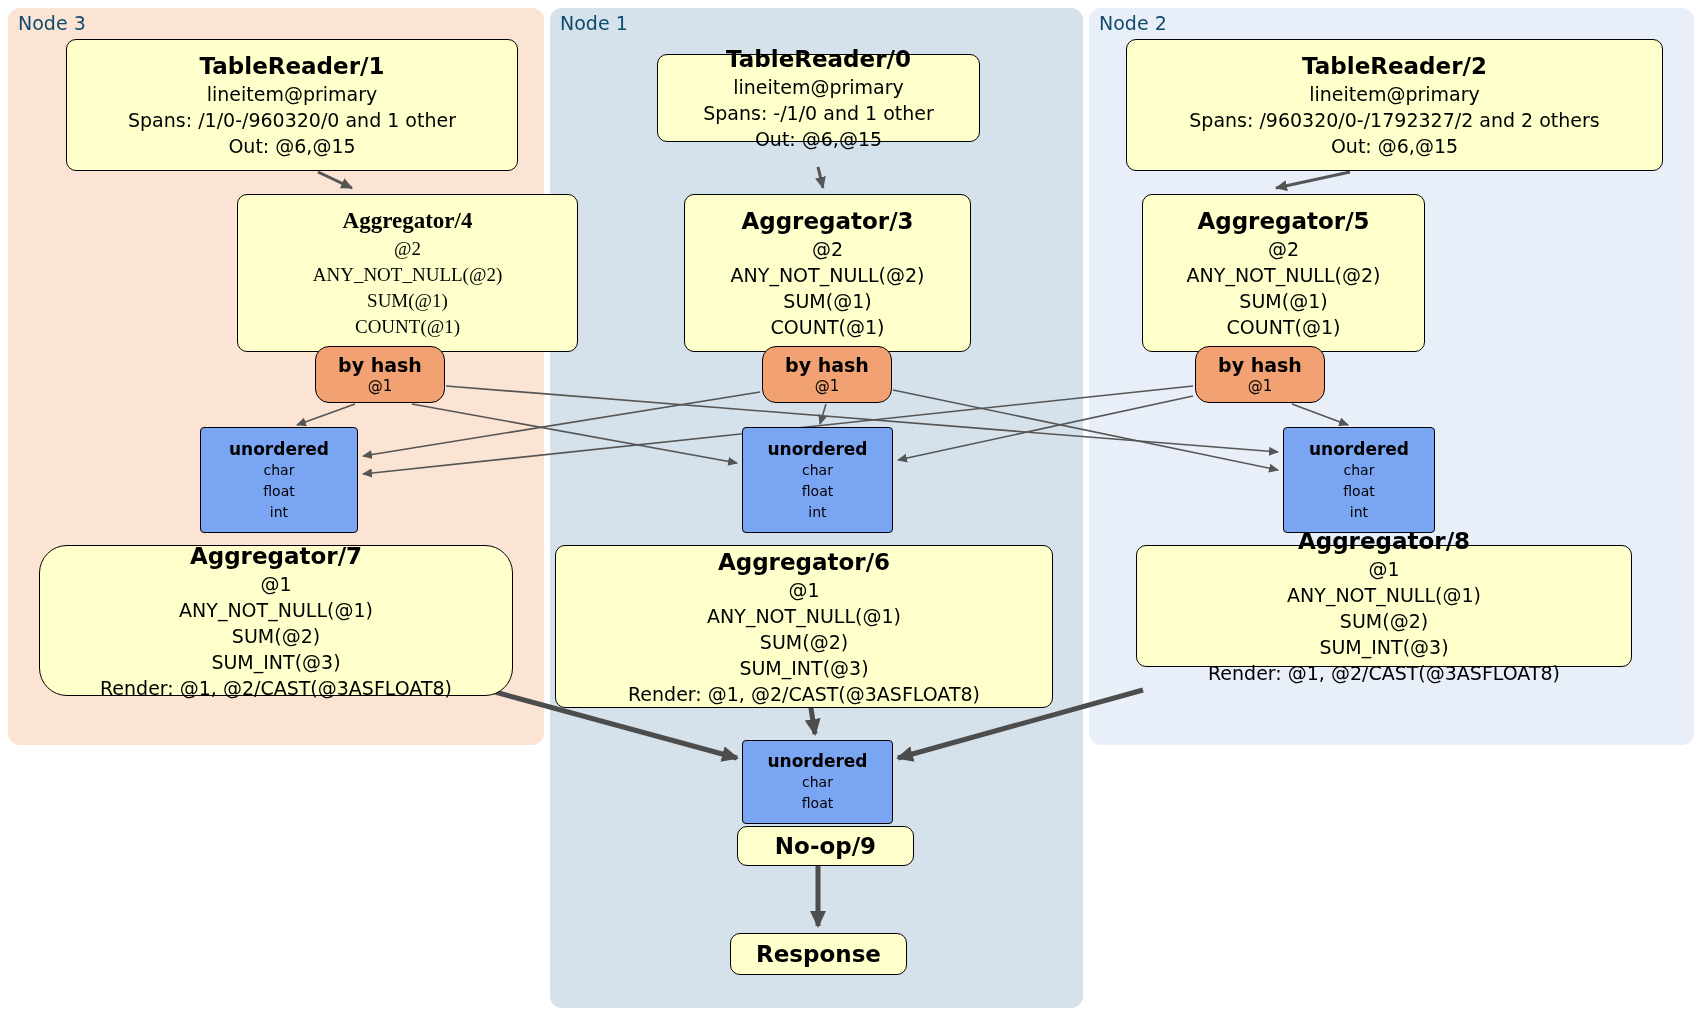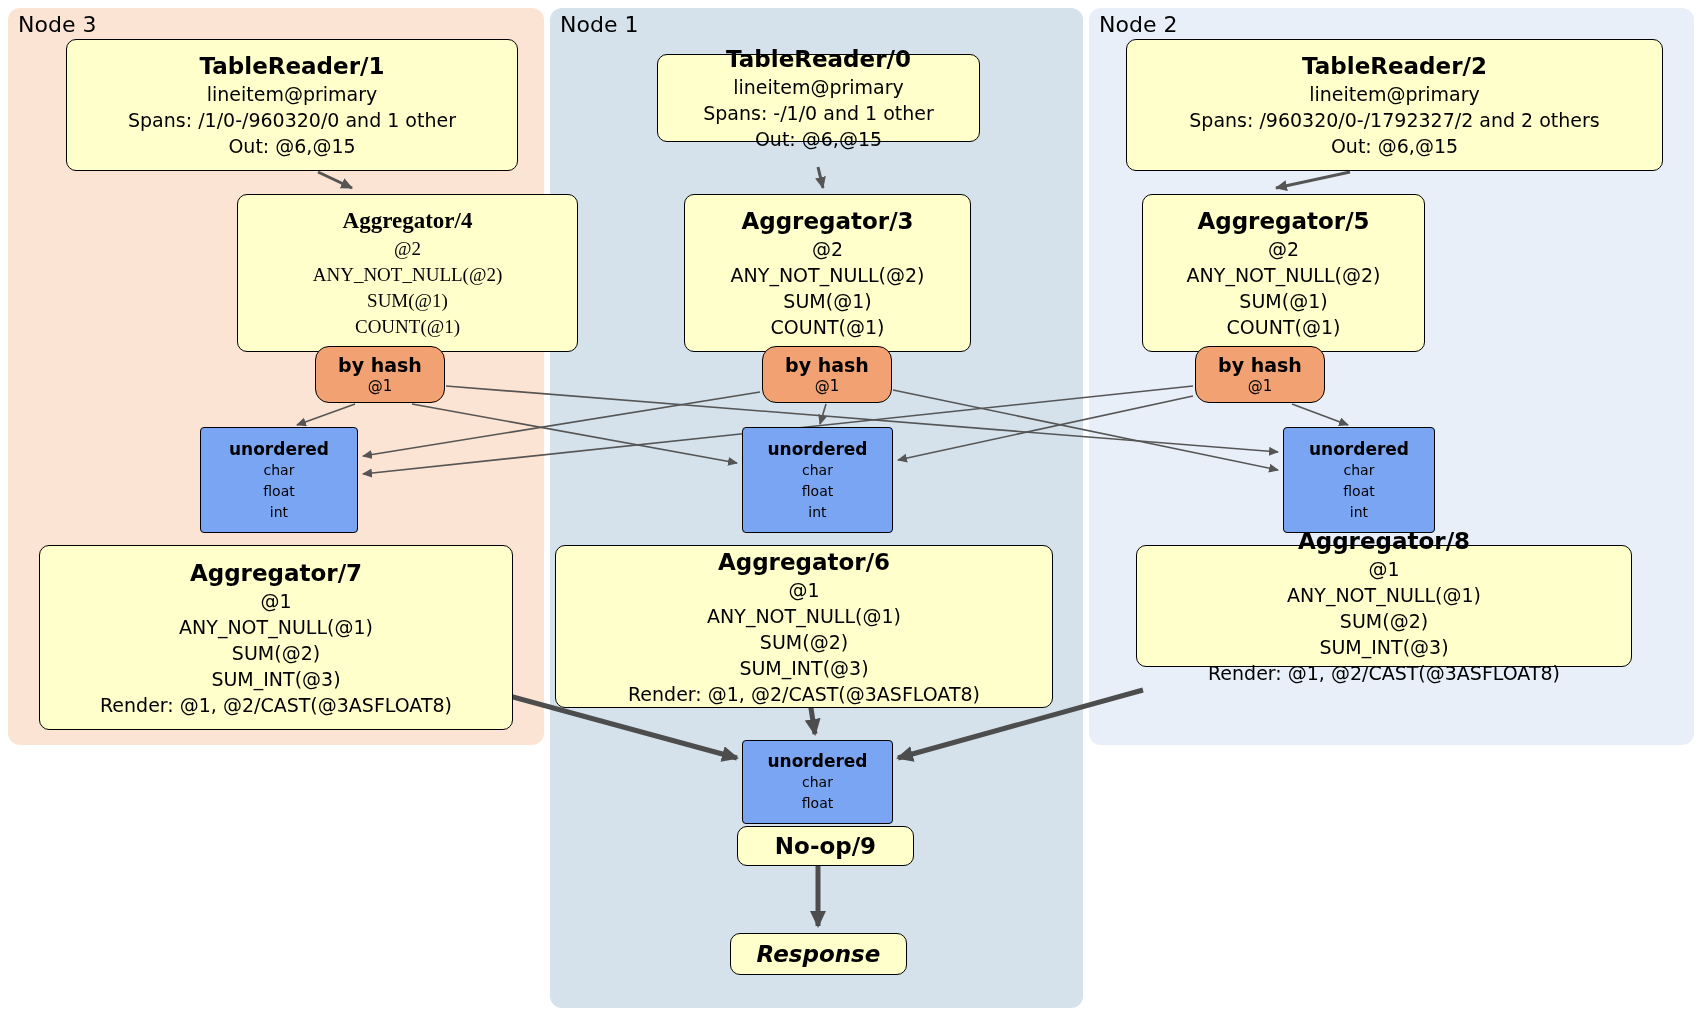--- a/index.html
+++ b/index.html
@@ -2,21 +2,21 @@
 <html><head>
 <meta charset="utf-8">
 <style>
   html,body { margin:0; padding:0; background:#ffffff; }
   .stage {
     position:relative; width:1706px; height:1016px; overflow:hidden;
     font-family:"DejaVu Sans","Liberation Sans",sans-serif; color:#000;
     background:#ffffff;
   }
   .region { position:absolute; border-radius:12px; }
-  .region-label { position:absolute; font-size:22px; color:#000000; }
+  .region-label { position:absolute; font-size:19px; color:#0c4a6e; }
   #edges { position:absolute; left:0; top:0; z-index:2; }
   .pbox {
     position:absolute; z-index:3; background:#FFFFCC;
     border:1.6px solid #000; border-radius:10px;
     display:flex; flex-direction:column; align-items:center; justify-content:center;
     text-align:center; box-sizing:border-box; padding:2px 22px;
   }
   .pbox .title { font-weight:bold; font-size:23px; line-height:30px; white-space:nowrap; }
   .pbox .line  { font-size:19px; line-height:26px; white-space:nowrap; }
   .router {
@@ -105,21 +105,21 @@
     <div class="key">@1</div>
   </div>
 
   <div class="sync" style="left:200px; top:427px; width:158px; height:106px;">
     <div class="title">unordered</div>
     <div class="col">char</div>
     <div class="col">float</div>
     <div class="col">int</div>
   </div>
 
-  <div class="pbox" style="left:39px; top:545px; width:474px; height:185px;">
+  <div class="pbox" style="left:39px; top:545px; width:474px; height:151px;border-radius:28px;">
     <div class="title">Aggregator/7</div>
     <div class="line">@1</div>
     <div class="line">ANY_NOT_NULL(@1)</div>
     <div class="line">SUM(@2)</div>
     <div class="line">SUM_INT(@3)</div>
     <div class="line">Render: @1, @2/CAST(@3ASFLOAT8)</div>
   </div>
 
   <div class="pbox" style="left:657px; top:42px; width:323px; height:88px;margin-top:12px;">
     <div class="title">TableReader/0</div>
@@ -196,17 +196,17 @@
   <div class="sync" style="left:742px; top:740px; width:151px; height:84px;">
     <div class="title">unordered</div>
     <div class="col">char</div>
     <div class="col">float</div>
   </div>
 
   <div class="pbox" style="left:737px; top:826px; width:177px; height:40px; z-index:4;">
     <div class="title">No-op/9</div>
   </div>
 
-  <div class="pbox" style="left:730px; top:933px; width:177px; height:42px;font-style:italic;">
+  <div class="pbox" style="left:730px; top:933px; width:177px; height:42px;">
     <div class="title">Response</div>
   </div>
 
 </div>
 
 </body></html>

